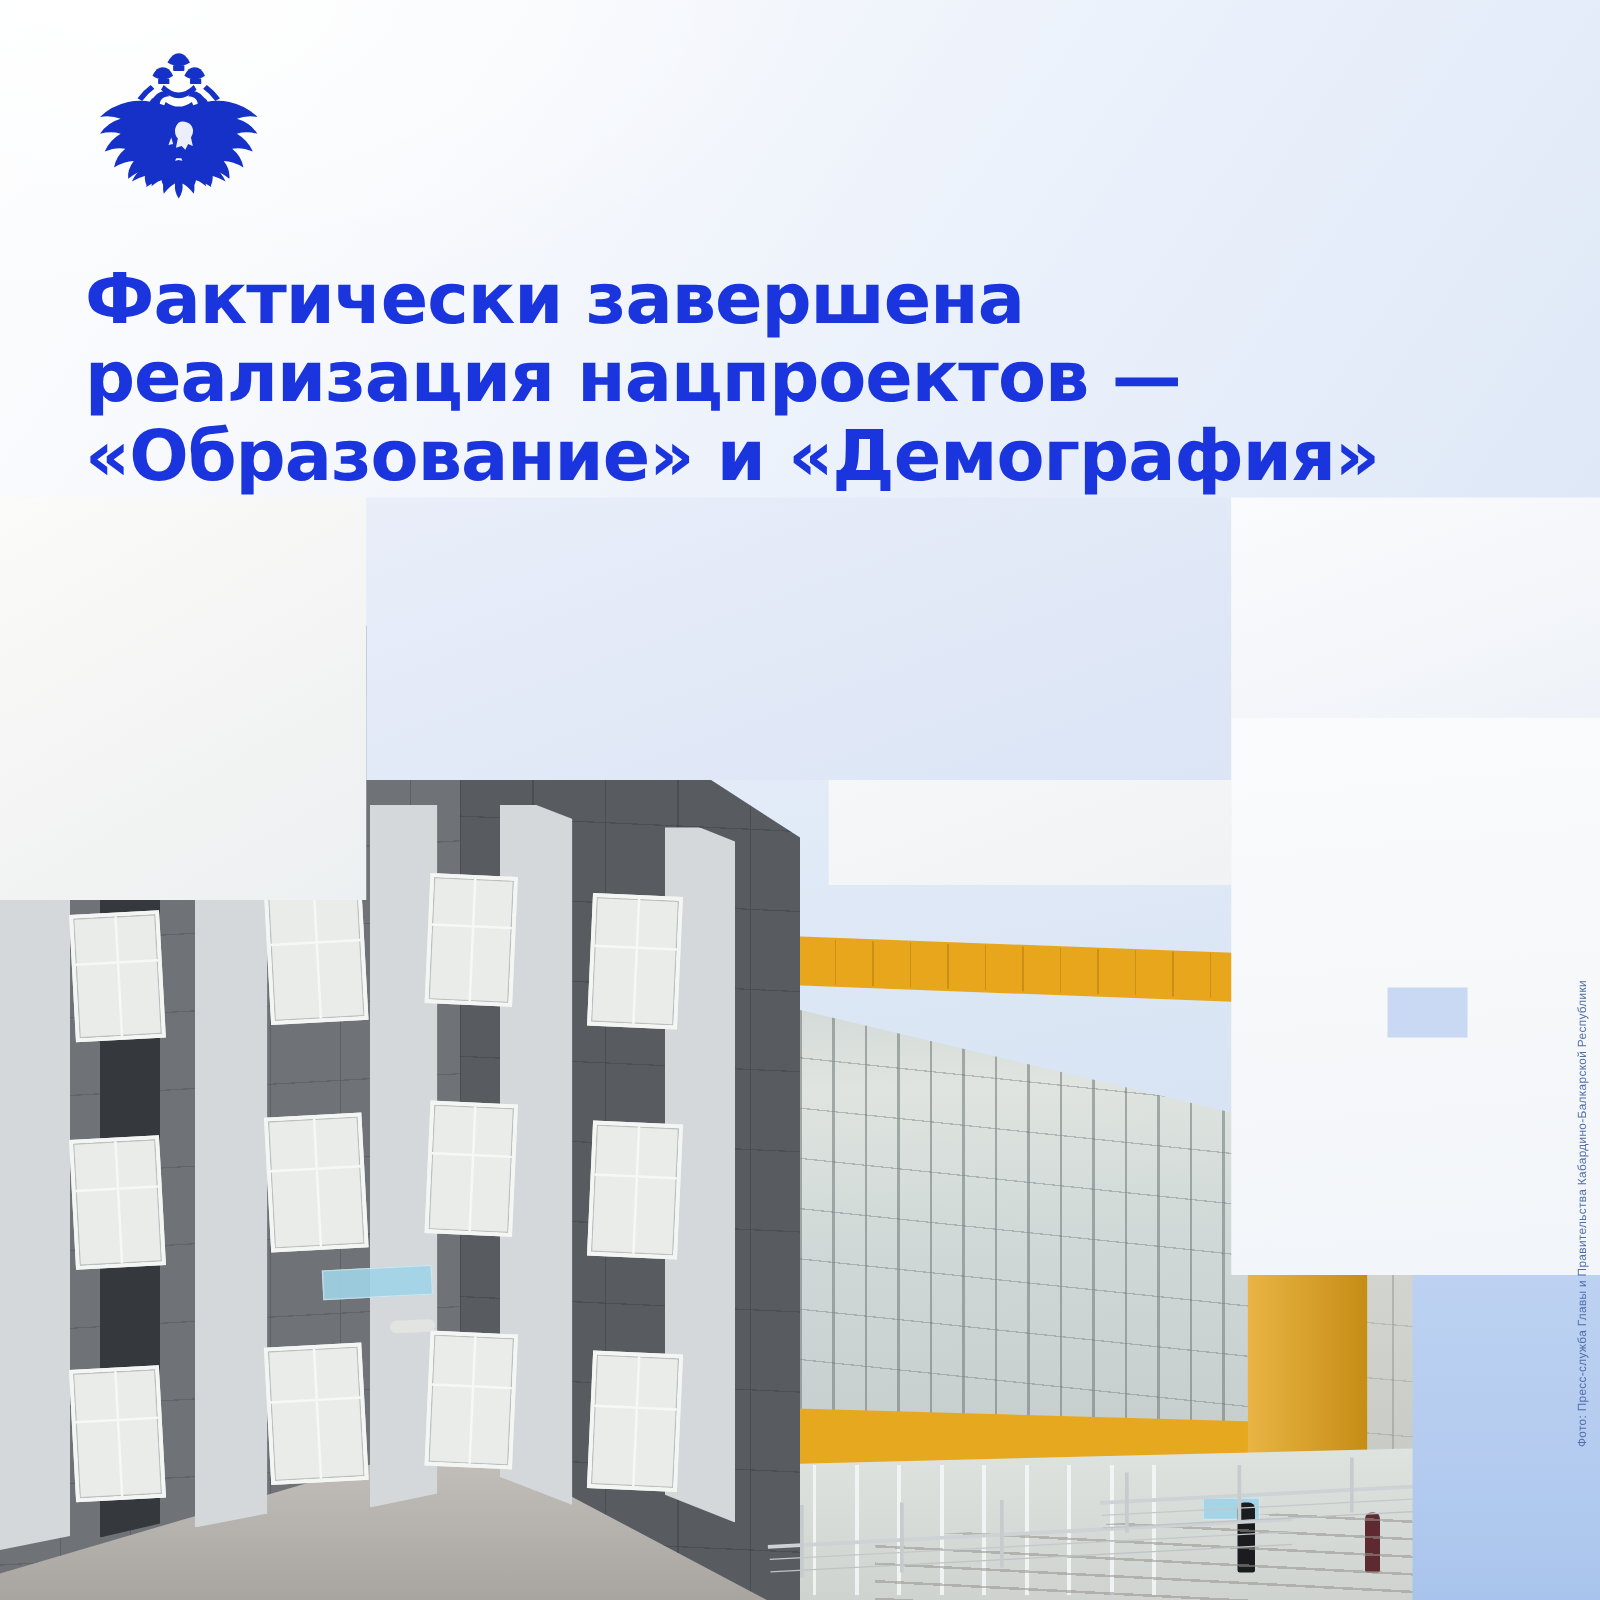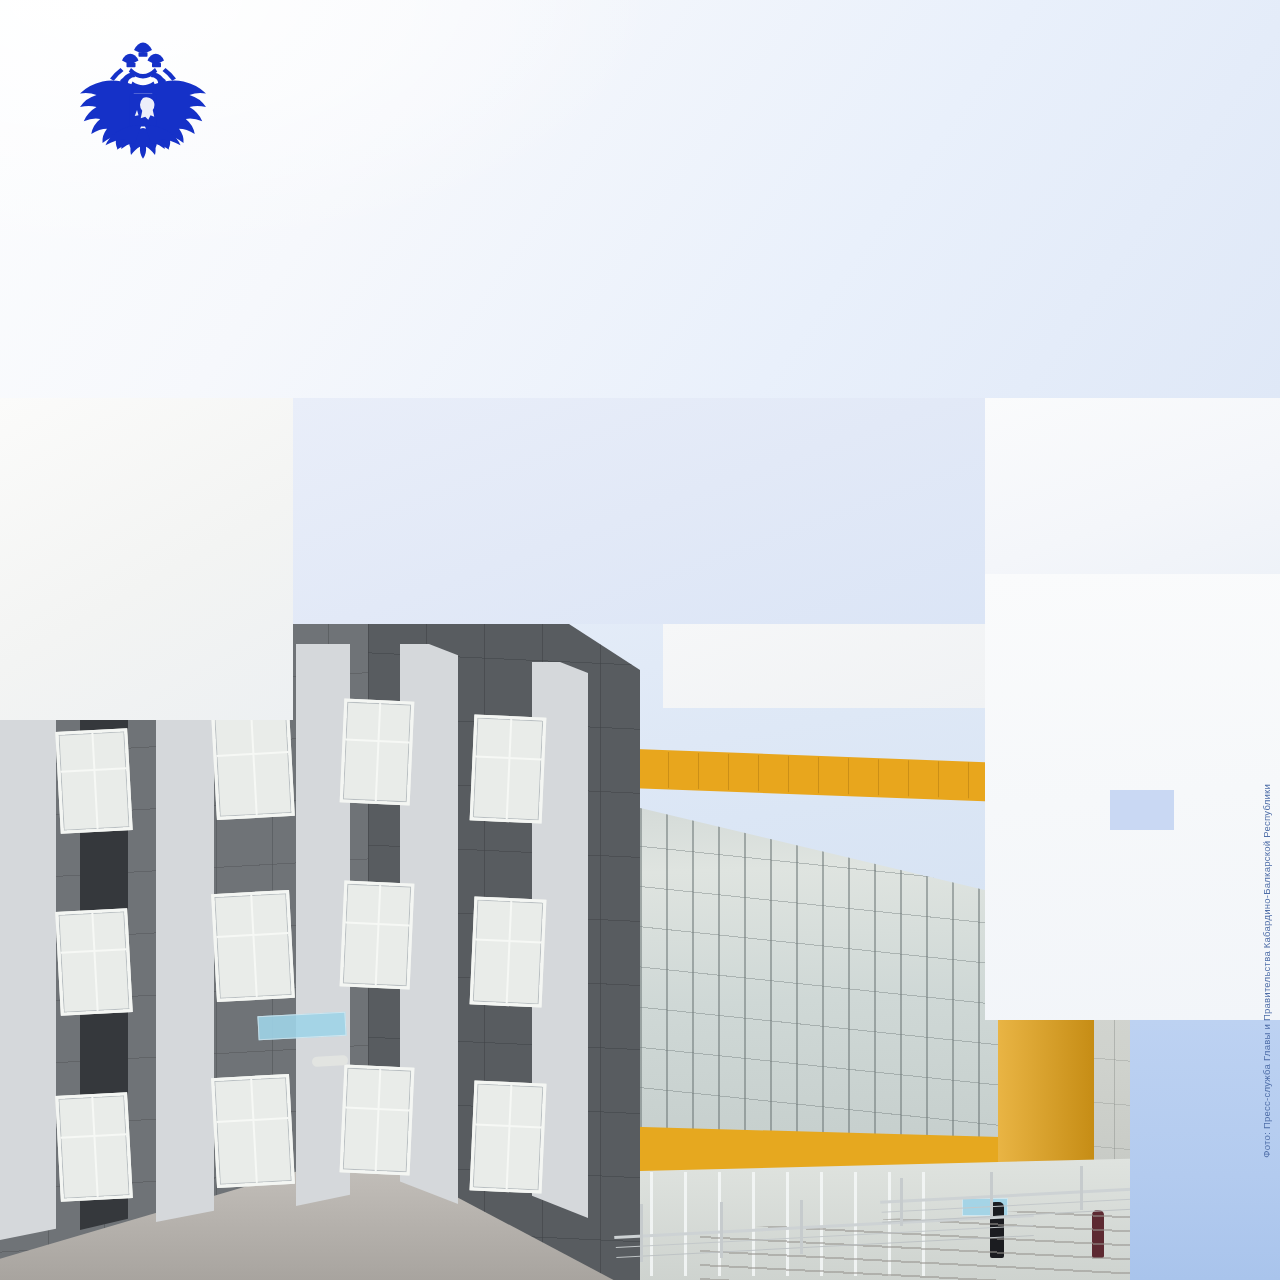--- a/index.html
+++ b/index.html
@@ -391,16 +391,19 @@
         <path d="M102 116 q20 0 34 10 q10 7 14 17 q-14-8-27-8 q9 6 12 14 q-12-8-24-9z"></path>
       </g>
       <g fill="#ffffff" opacity=".92">
 
         <path d="M100 80 q-4 4-4 9 q0 5 3 8 l-2 10 l6-2 l4 4 l3-6 l5 2 l-2-9 q3-4 2-9 q-1-5-6-7 q-5-2-9 0z"></path>
         <path d="M92 96 l-3 8 l5-1z"></path>
       </g>
     </svg>
   </div>
 
+  <h1 class="headline">Фактически завершена
+реализация нацпроектов —
+«Образование» и «Демография»</h1>
 
   <div class="credit">Фото: Пресс-служба Главы и Правительства Кабардино-Балкарской Республики</div>
 
 </div>
 
 </body></html>

